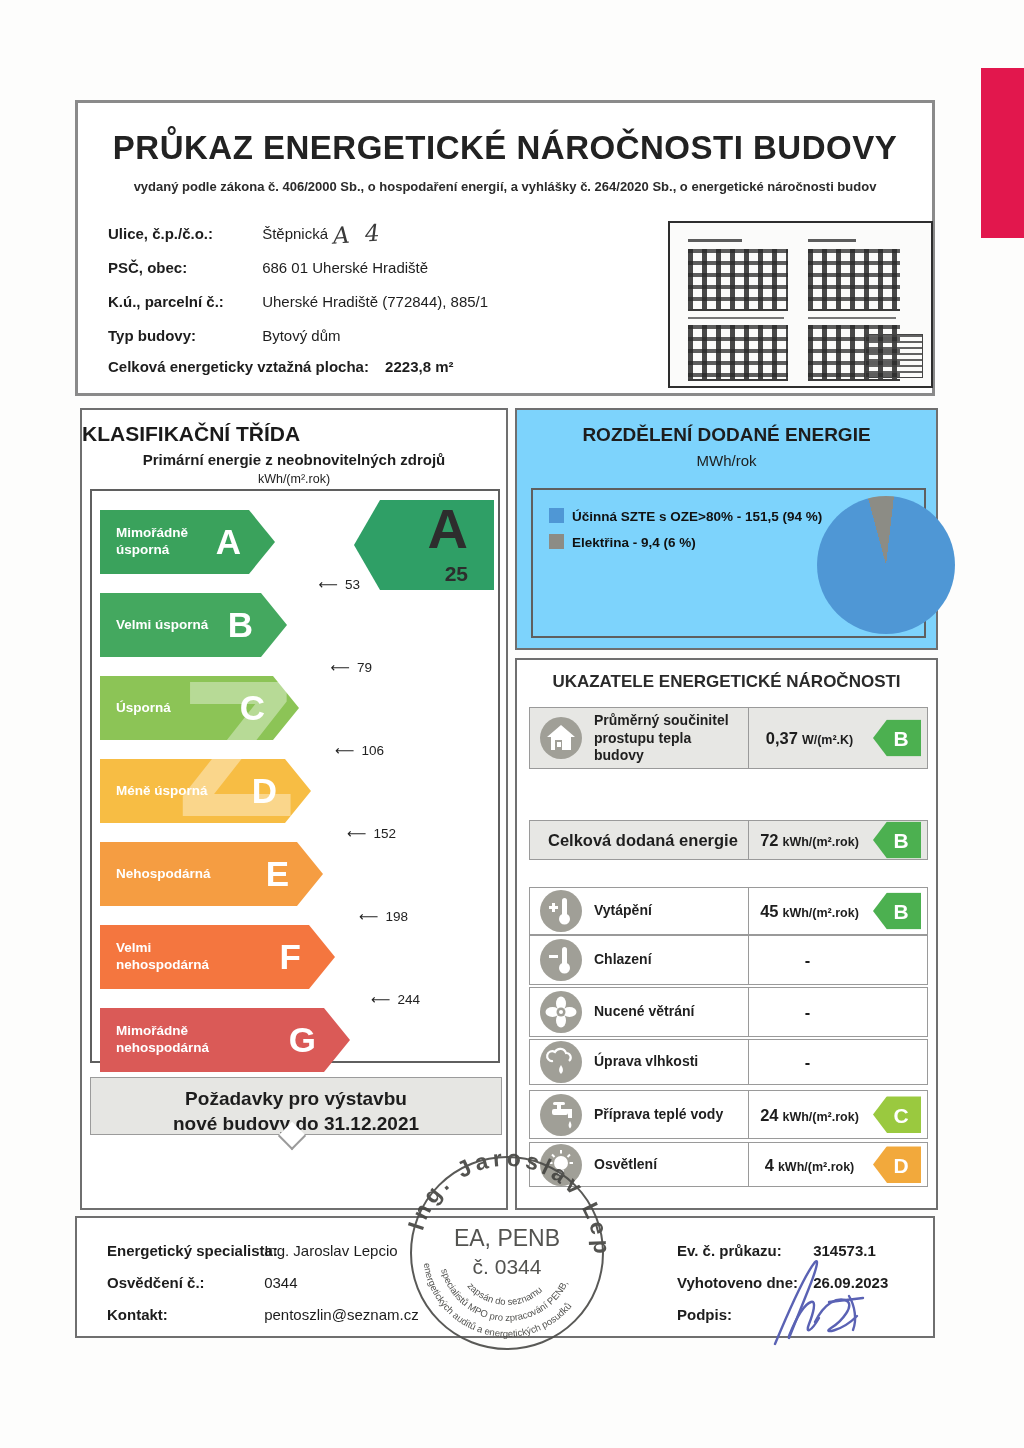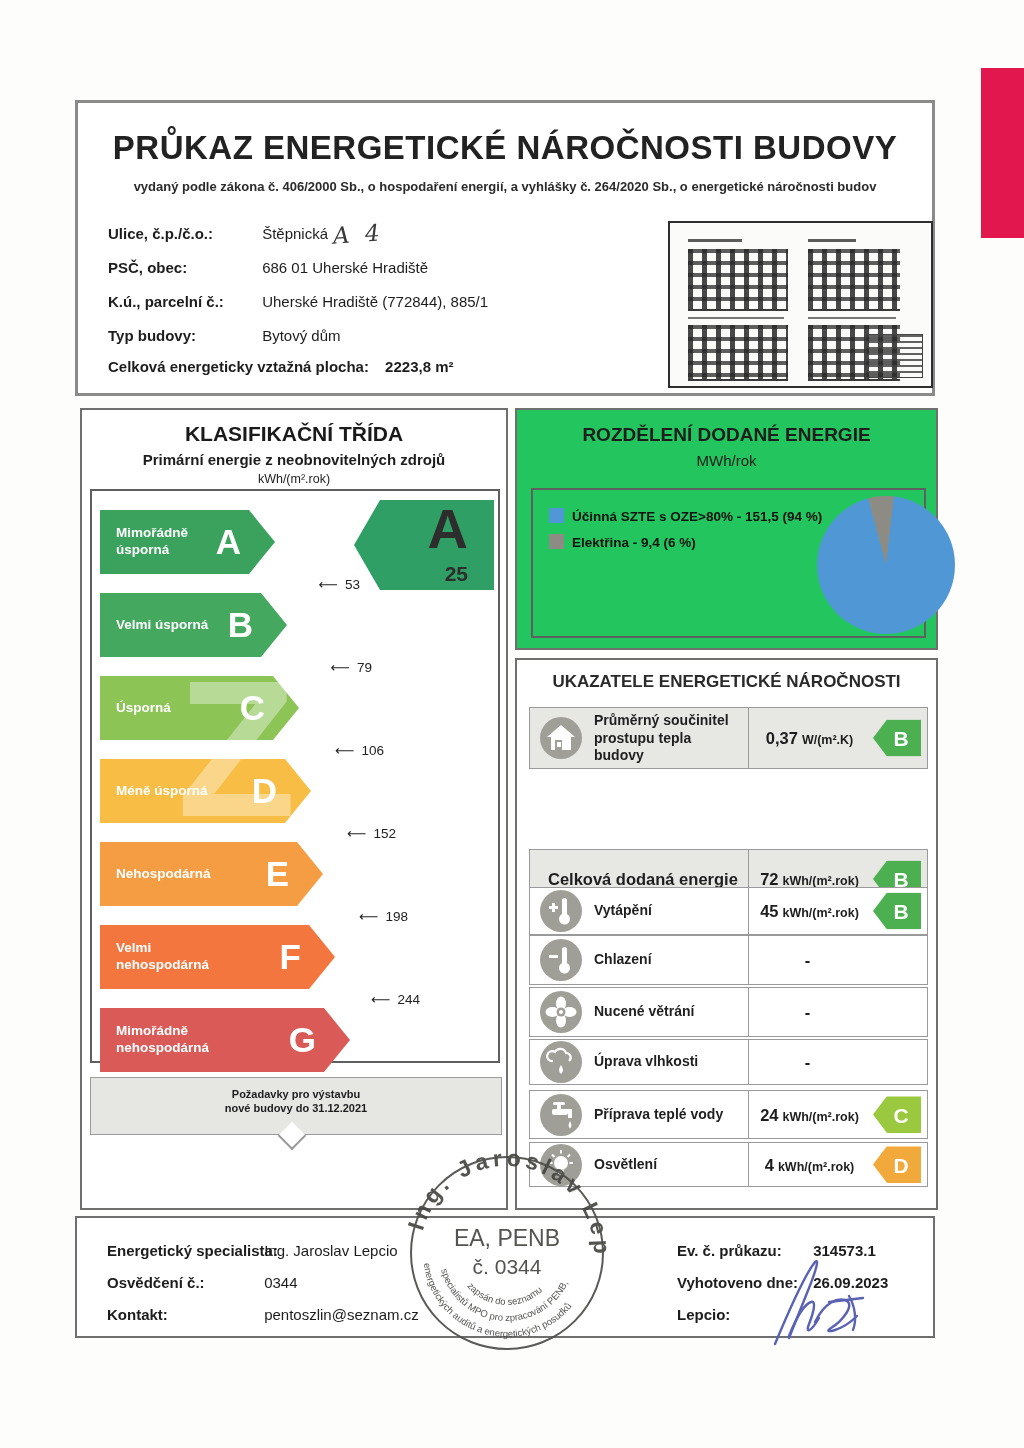--- a/index.html
+++ b/index.html
@@ -28,45 +28,45 @@
   .elev { position:absolute; border-bottom:2px solid #3a3a3a;
           background-image:repeating-linear-gradient(90deg, rgba(40,40,40,.85) 0 5px, rgba(0,0,0,0) 5px 14px),
                            repeating-linear-gradient(180deg, rgba(40,40,40,.75) 0 4px, rgba(0,0,0,0) 4px 12px); }
   .elev-cap { position:absolute; height:3px; background:#5c5c5c; }
   .bld-legend { position:absolute; right:8px; bottom:8px; width:58px; height:44px; border:1px solid #444;
           background-image:repeating-linear-gradient(180deg, rgba(60,60,60,.8) 0 2px, rgba(0,0,0,0) 2px 6px); }
   .bld-note { position:absolute; height:2px; background:#777; }
 
   
   .class-panel { left:80px; top:408px; width:428px; height:802px; border:2px solid #6f6f6f; background:#fff; }
-  .cp-title { left:0; top:12px; width:100%; text-align:center; font-size:21px; font-weight:bold; color:#1a1a1a; }
+  .cp-title { left:0; top:12px; width:100%; text-align:left; font-size:21px; font-weight:bold; color:#1a1a1a; }
   .cp-sub { left:0; top:41px; width:100%; text-align:center; font-size:15px; font-weight:bold; }
   .cp-unit { left:0; top:62px; width:100%; text-align:center; font-size:12.5px; }
   .scale-box { left:8px; top:79px; width:410px; height:574px; border:2px solid #5f5f5f; background:#fff; }
 
   .ecl-arrow { position:absolute; left:8px; height:64px; color:#fff;
       clip-path:polygon(0 0, calc(100% - 26px) 0, 100% 50%, calc(100% - 26px) 100%, 0 100%); }
   .ecl-label { position:absolute; left:16px; top:50%; transform:translateY(-50%); font-size:13.5px; font-weight:bold; line-height:1.25; max-width:112px; }
   .ecl-letter { position:absolute; right:34px; top:50%; transform:translateY(-50%); font-size:35px; font-weight:bold; }
   .ecl-thr { position:absolute; left:8px; height:16px; text-align:right; font-size:13.5px; color:#222; }
   .thr-arrow { letter-spacing:-1px; margin-right:8px; }
 
   .result-arrow { left:272px; top:90px; width:140px; height:90px; color:#2d2d2d;
       clip-path:polygon(0 50%, 26px 0, 100% 0, 100% 100%, 26px 100%); }
   .result-letter { position:absolute; right:26px; top:-4px; font-size:56px; font-weight:bold; }
   .result-value { position:absolute; right:26px; bottom:4px; font-size:21px; font-weight:bold; }
 
   .watermark-z { left:85px; top:160px; font-size:195px; font-weight:bold; color:rgba(255,255,255,.38); z-index:6; pointer-events:none; line-height:1; }
 
-  .req-box { left:8px; top:667px; width:412px; height:58px; background:#e6e6e3; border:1px solid #9b9b9b; text-align:center; font-size:11px; font-weight:bold; padding-top:9px; line-height:1.3; }
+  .req-box { left:8px; top:667px; width:412px; height:58px; background:#e6e6e3; border:1px solid #9b9b9b; text-align:center; font-size:19px; font-weight:bold; padding-top:9px; line-height:1.3; }
   .req-notch { left:200px; top:716px; width:20px; height:20px; background:#ffffff; border-right:2px solid #9b9b9b; border-bottom:2px solid #9b9b9b; transform:rotate(45deg); }
   .req-result { left:0; top:748px; width:100%; text-align:center; font-size:17px; font-weight:bold; }
 
   
-  .energy-panel { left:515px; top:408px; width:423px; height:242px; border:2px solid #6f6f6f; background:#22c55e; }
+  .energy-panel { left:515px; top:408px; width:423px; height:242px; border:2px solid #6f6f6f; background:#7dd3fc; }
   .ep-title { left:0; top:14px; width:100%; text-align:center; font-size:19px; font-weight:bold; }
   .ep-unit { left:0; top:42px; width:100%; text-align:center; font-size:15px; }
   .ep-box { left:14px; top:78px; width:395px; height:150px; border:2px solid #5f5f5f; }
   .legend-item { position:absolute; left:16px; font-size:13.5px; font-weight:bold; color:#111; white-space:nowrap; }
   .legend-sq { display:inline-block; width:15px; height:15px; vertical-align:-2px; margin-right:8px; }
   .pie { position:absolute; left:284px; top:6px; width:138px; height:138px; border-radius:50%; }
 
   
   .ind-panel { left:515px; top:658px; width:423px; height:552px; border:2px solid #6f6f6f; background:#fff; }
   .ind-title { left:0; top:12px; width:100%; text-align:center; font-size:17px; font-weight:bold; color:#2a2a2a; }
@@ -228,21 +228,21 @@
             <rect x="17" y="25" width="4" height="5" fill="#fff"></rect>
           </svg>
       </span>
       <span class="ind-label">Průměrný součinitel prostupu tepla budovy</span>
       <span class="ind-divider"></span>
       <span class="ind-value"><span class="val">0,37</span><span class="unit">W/(m².K)</span></span>
       <span class="badge" style="background-color: rgb(76, 176, 80);">B</span>
     </div>
 
 
-    <div class="ind-row gray" style="top:189px;height:60px">
+    <div class="ind-row gray" style="top:160px;height:40px">
       <span class="ind-label big">Celková dodaná energie</span>
       <span class="ind-divider"></span>
       <span class="ind-value"><span class="val">72</span><span class="unit">kWh/(m².rok)</span></span>
       <span class="badge" style="background-color: rgb(76, 176, 80);">B</span>
     </div>
 
     <div class="ind-row" style="top:227px;height:48px">
       <span class="ind-icon">
         <svg width="42" height="42" viewBox="0 0 42 42">
             <rect x="22" y="8" width="5" height="18" rx="2.5" fill="#fff"></rect>
@@ -357,21 +357,21 @@
     </div>
     <div class="f-row f-right" style="left:600px;top:24px">
       <span class="f-label">Ev. č. průkazu:</span>
       <span class="f-value">314573.1</span>
     </div>
     <div class="f-row f-right" style="left:600px;top:56px">
       <span class="f-label">Vyhotoveno dne:</span>
       <span class="f-value">26.09.2023</span>
     </div>
     <div class="f-row f-right" style="left:600px;top:88px">
-      <span class="f-label">Lepcio:</span>
+      <span class="f-label">Podpis:</span>
       <span class="f-value"></span>
     </div>
   </div>
 
   <svg class="abs stamp" viewBox="0 0 210 210">
     <defs>
       <path id="arcTop" d="M 18 105 A 87 87 0 0 1 192 105"></path>
       <path id="arcOuter" d="M 21 105 A 84 84 0 0 0 189 105"></path>
       <path id="arcMid" d="M 37 105 A 68 68 0 0 0 173 105"></path>
       <path id="arcInner" d="M 53 105 A 52 52 0 0 0 157 105"></path>

